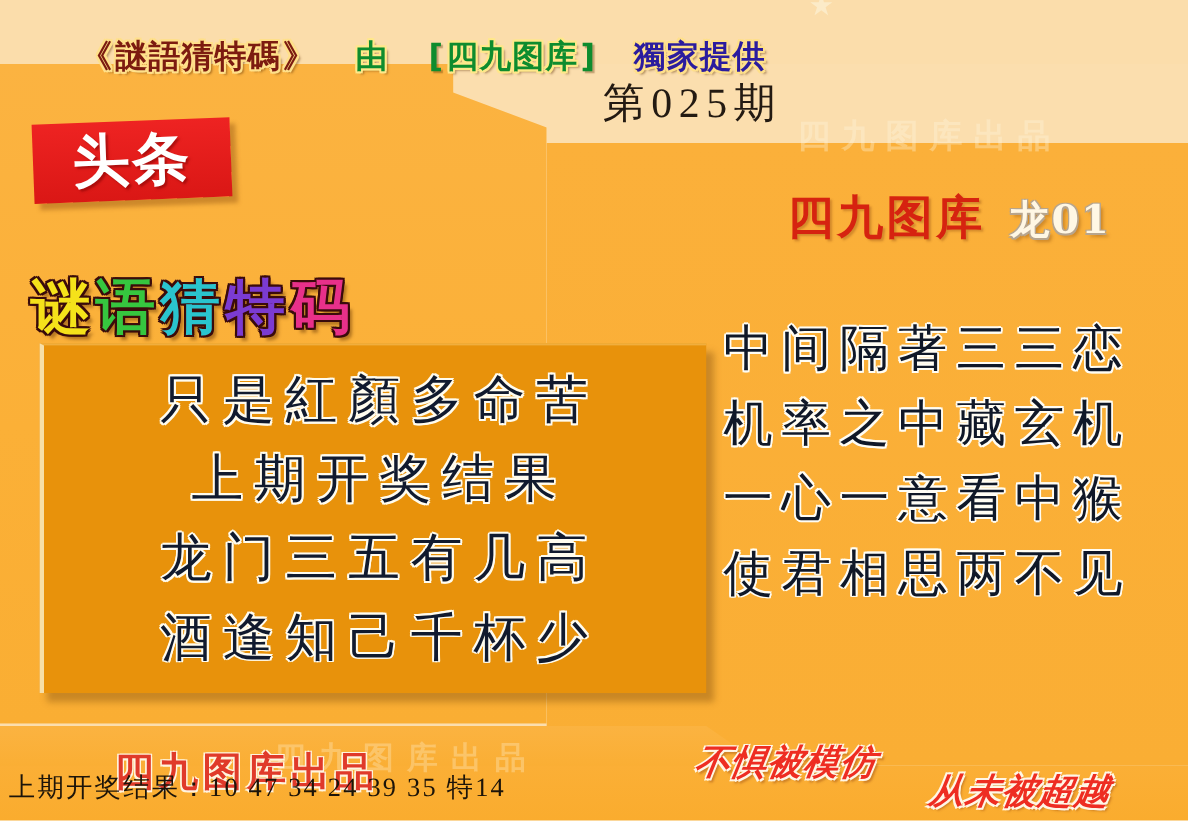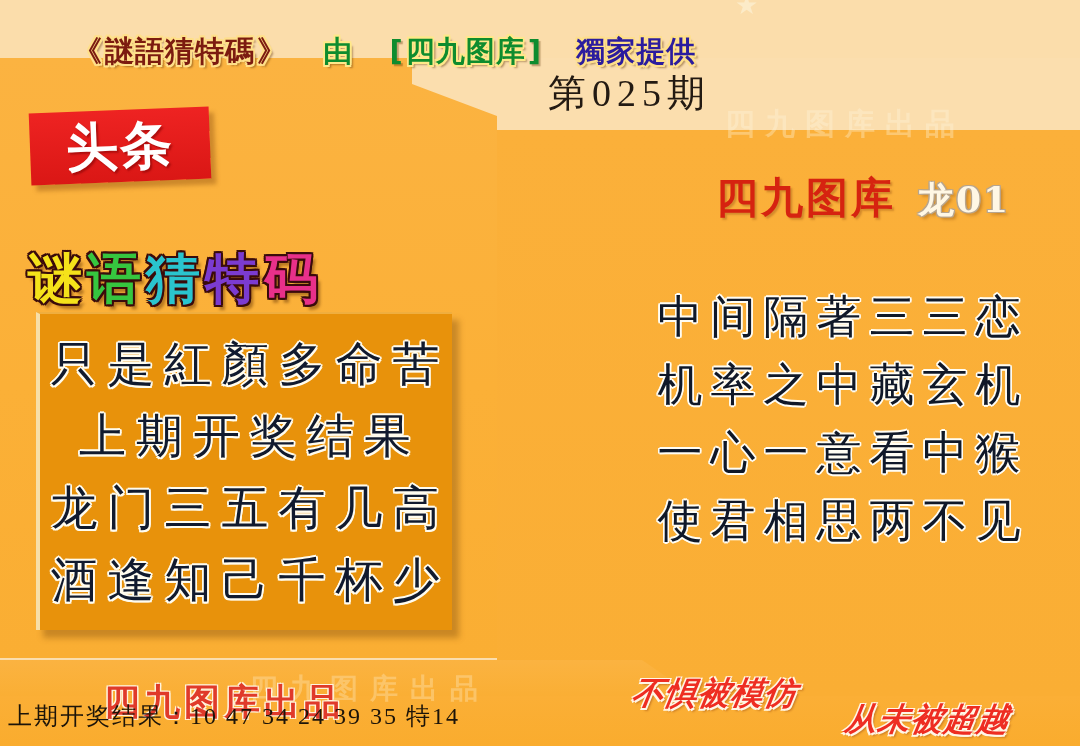--- a/index.html
+++ b/index.html
@@ -139,21 +139,21 @@
     text-shadow:
       -1.8px -1.8px 0 #3A0B0B, 1.8px -1.8px 0 #3A0B0B,
       -1.8px  1.8px 0 #3A0B0B, 1.8px  1.8px 0 #3A0B0B,
        0 -2px 0 #3A0B0B, 0 2px 0 #3A0B0B,
       -2px 0 0 #3A0B0B, 2px 0 0 #3A0B0B,
        4px 5px 3px rgba(90,45,0,.45);
   }
 
   
   .riddle-box{
-    position:absolute;left:36px;top:312px;width:416px;height:318px;
+    position:absolute;left:36px;top:312px;width:606px;height:318px;
     background:#E8920B;
     border-left:4px solid #F7DFA8;
     border-top:2px solid #F0AE3E;
     box-shadow:7px 8px 6px rgba(120,70,10,.38);
     box-sizing:border-box;
     padding-top:14px;
   }
   .riddle-line{
     font-family:"DejaVu Sans","Liberation Sans",sans-serif;
     font-size:47px;color:#111A2E;letter-spacing:10px;

